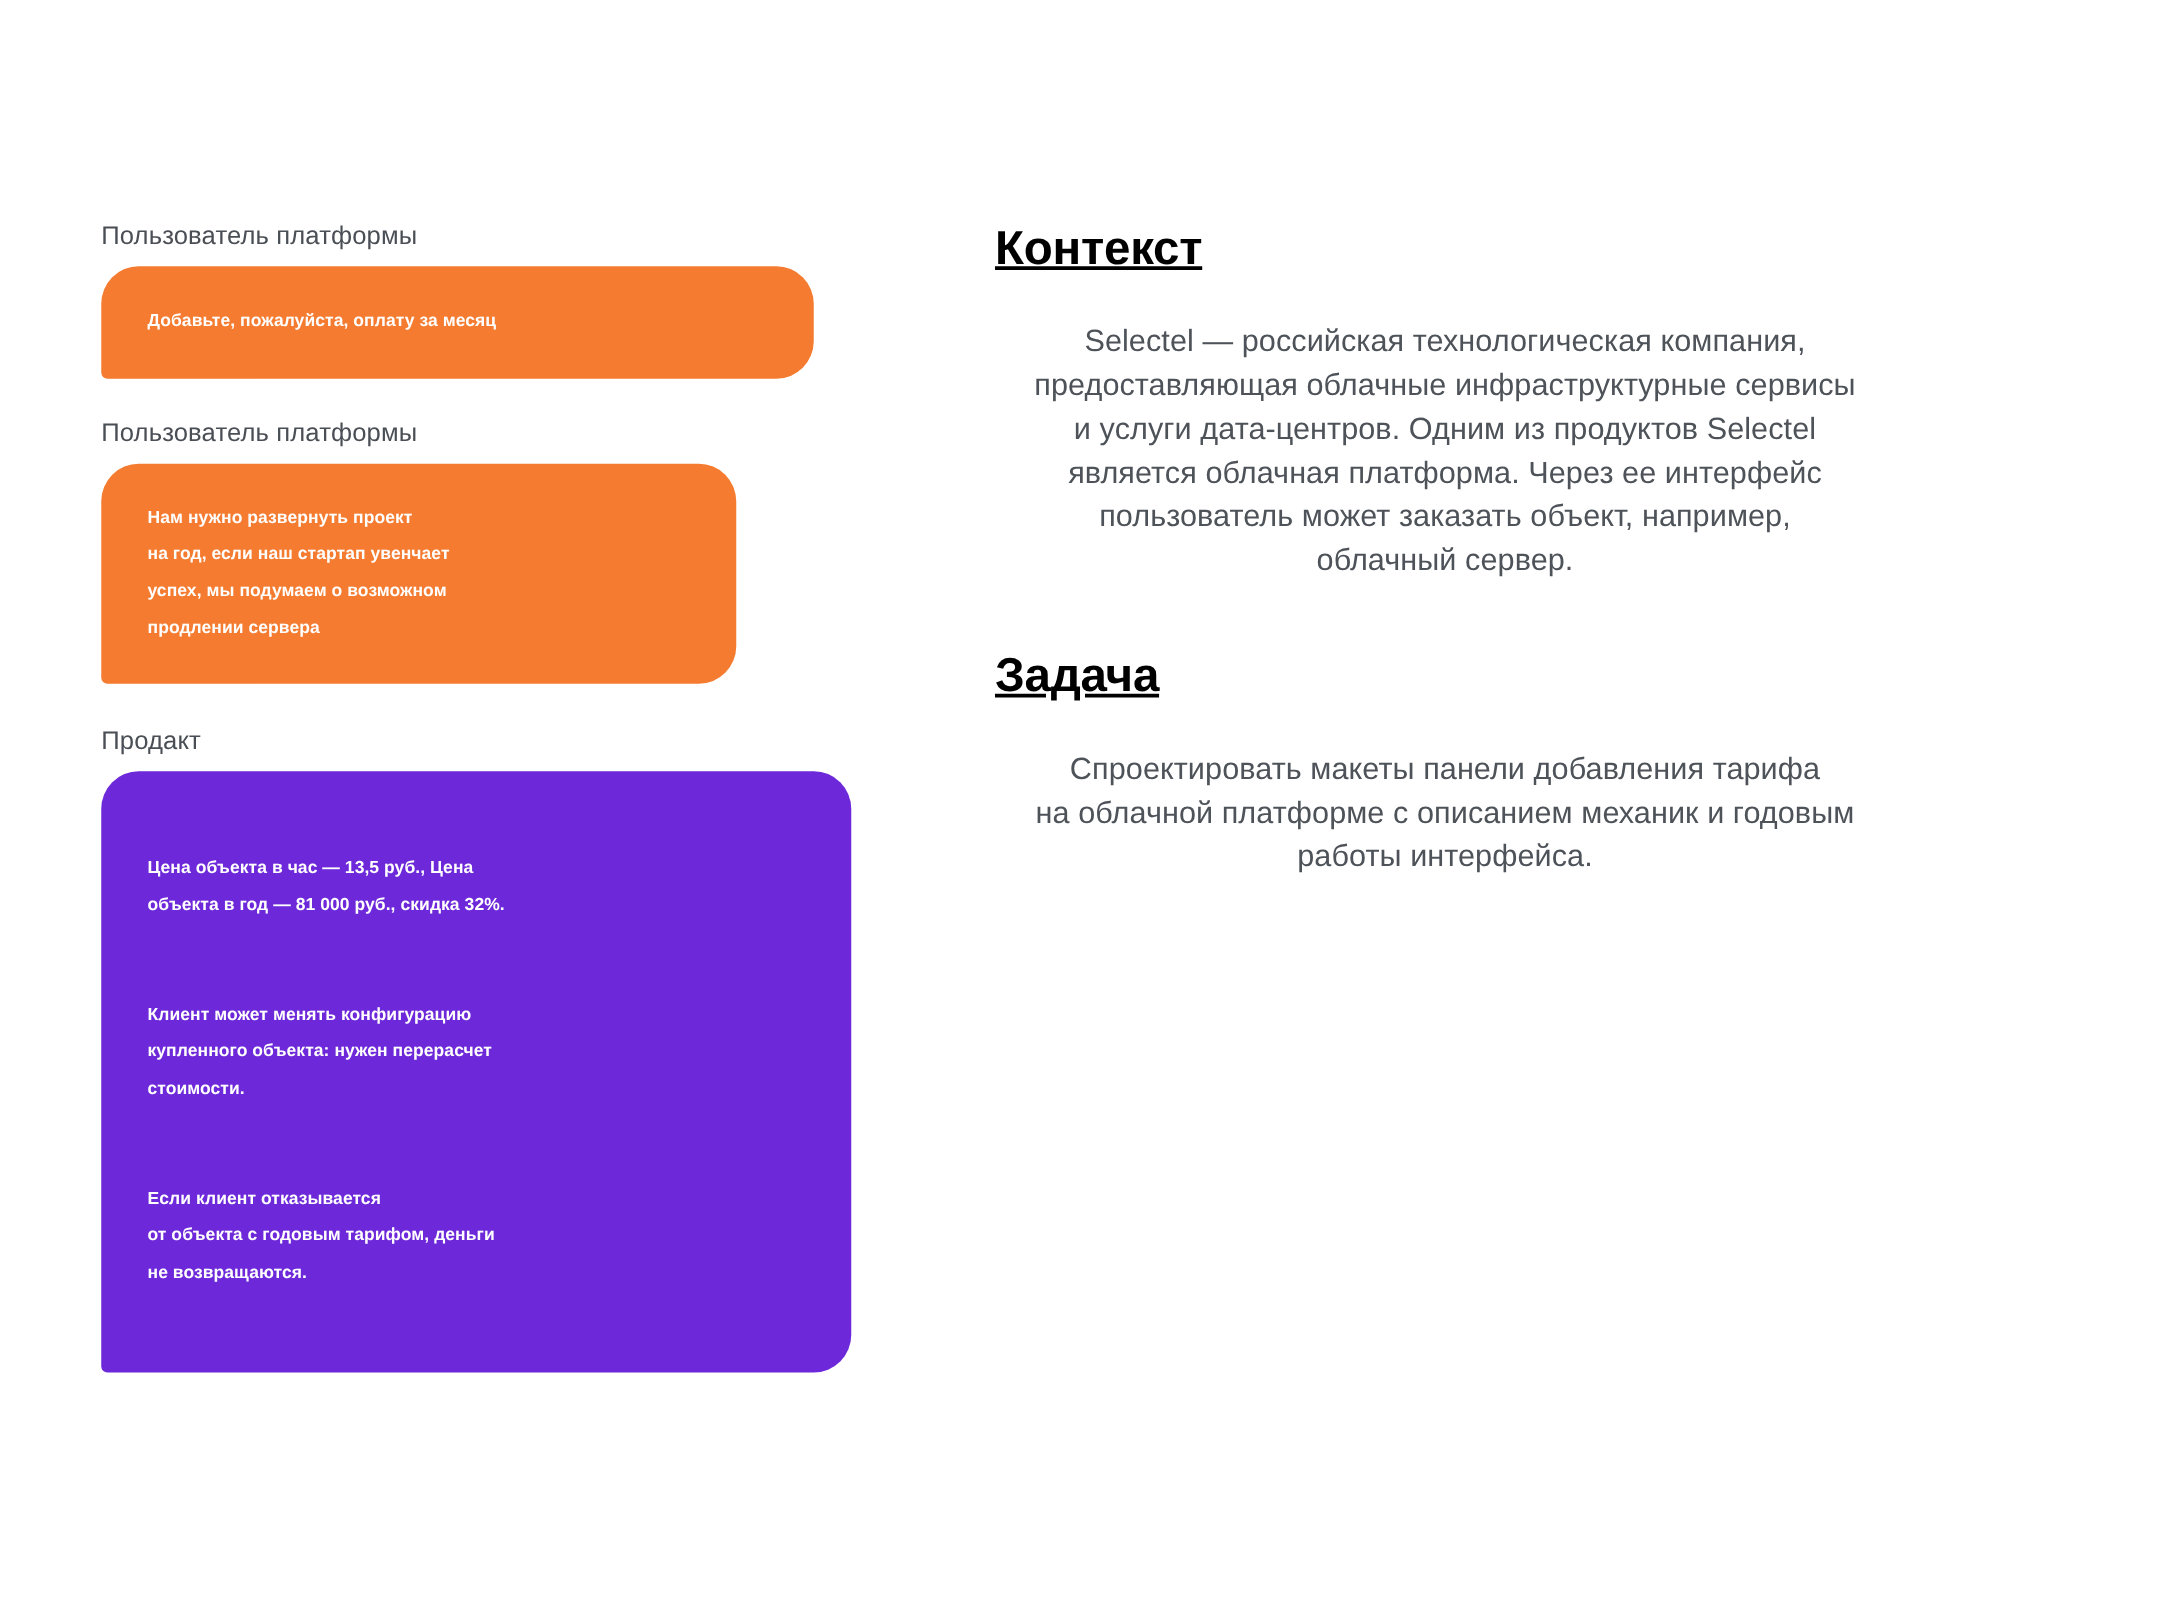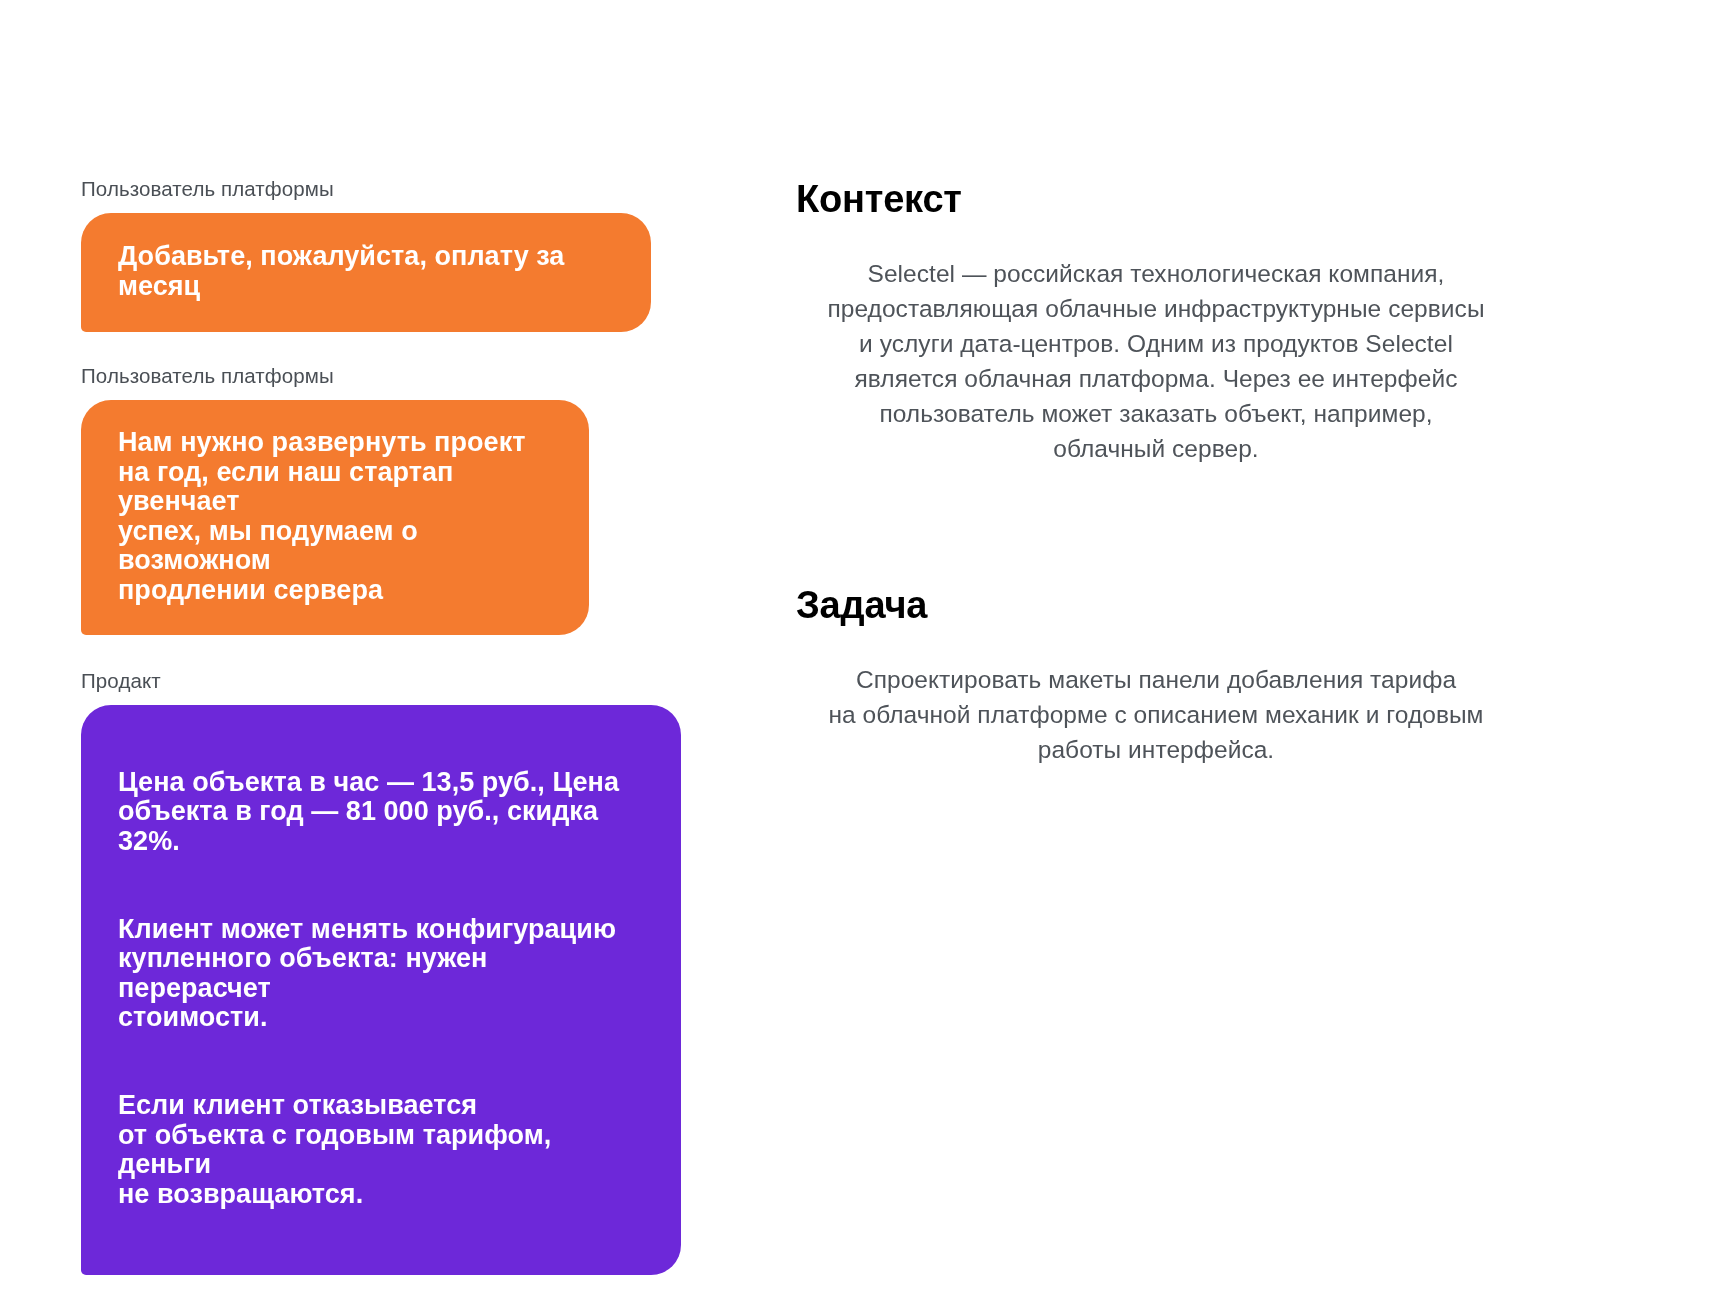--- a/index.html
+++ b/index.html
@@ -54,21 +54,21 @@
     font-weight: 400;
     letter-spacing: 0.1px;
     margin: 0 0 11px 0;
   }
 
   .bubble {
     box-sizing: border-box;
     border-radius: 30px 30px 30px 5px;
     padding: 26px 33px 28px 37px;
     color: #ffffff;
-    font-size: 27px;
+    font-size: 14px;
     line-height: 29.5px;
     font-weight: 700;
     letter-spacing: 0.05px;
     margin: 0 0 32px 0;
     white-space: pre-line;
   }
 
   .bubble.orange { background: #f47b2f; }
   .bubble.dark   { background: #6d28d9; }
 
@@ -100,29 +100,30 @@
 
   
   .sections {
     flex: 1;
     box-sizing: border-box;
     padding-left: 96px;
     padding-right: 60px;
   }
 
   .section { margin: 0 0 0 0; }
-  .section + .section { margin-top: 116px; }
+  .section + .section { margin-top: 52px; }
 
   .section-title {
     font-size: 38px;
     line-height: 46px;
     font-weight: 700;
     color: #000000;
     letter-spacing: -0.2px;
     margin: 0 0 34px 0;
+    text-decoration: underline;
   }
 
   .section-body {
     font-size: 24.5px;
     line-height: 35px;
     color: #4e5359;
     font-weight: 400;
     letter-spacing: 0.05px;
     margin: 0;
     white-space: pre-line;

